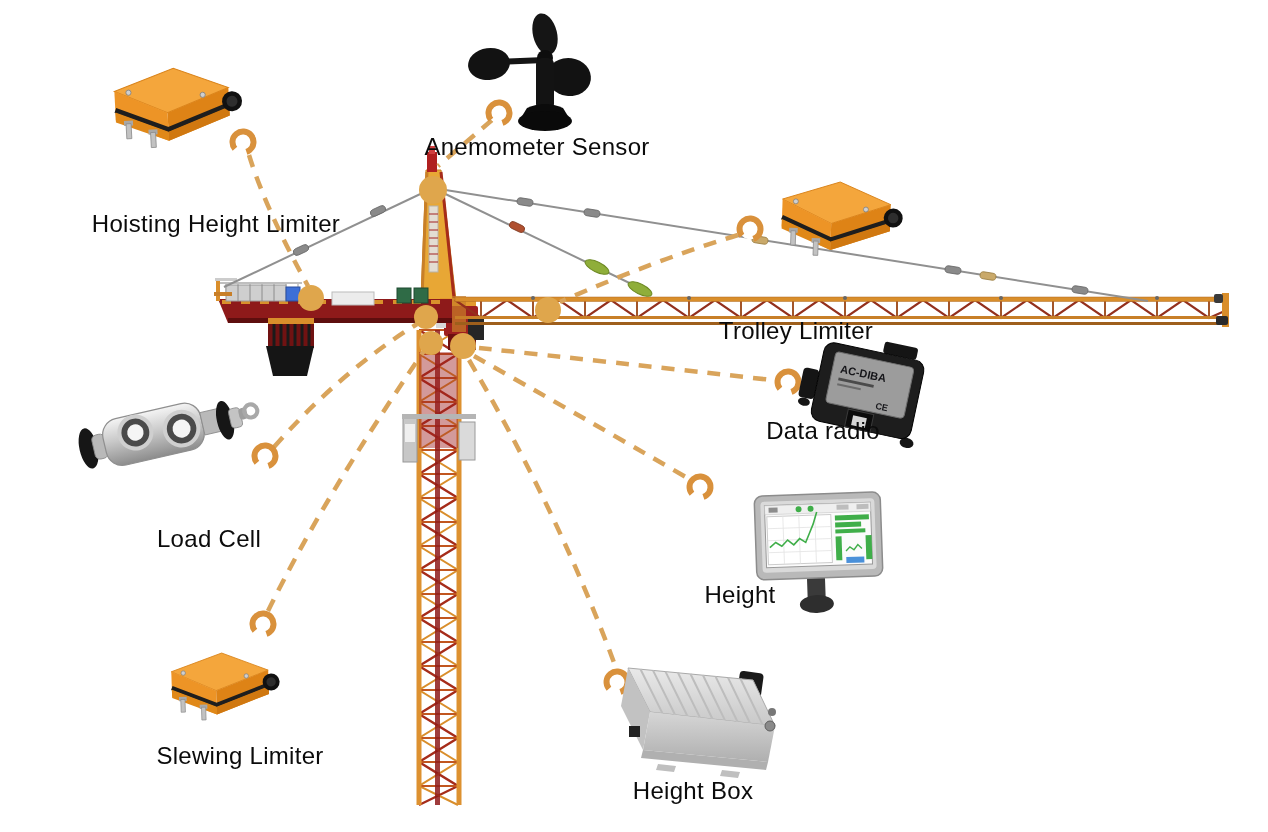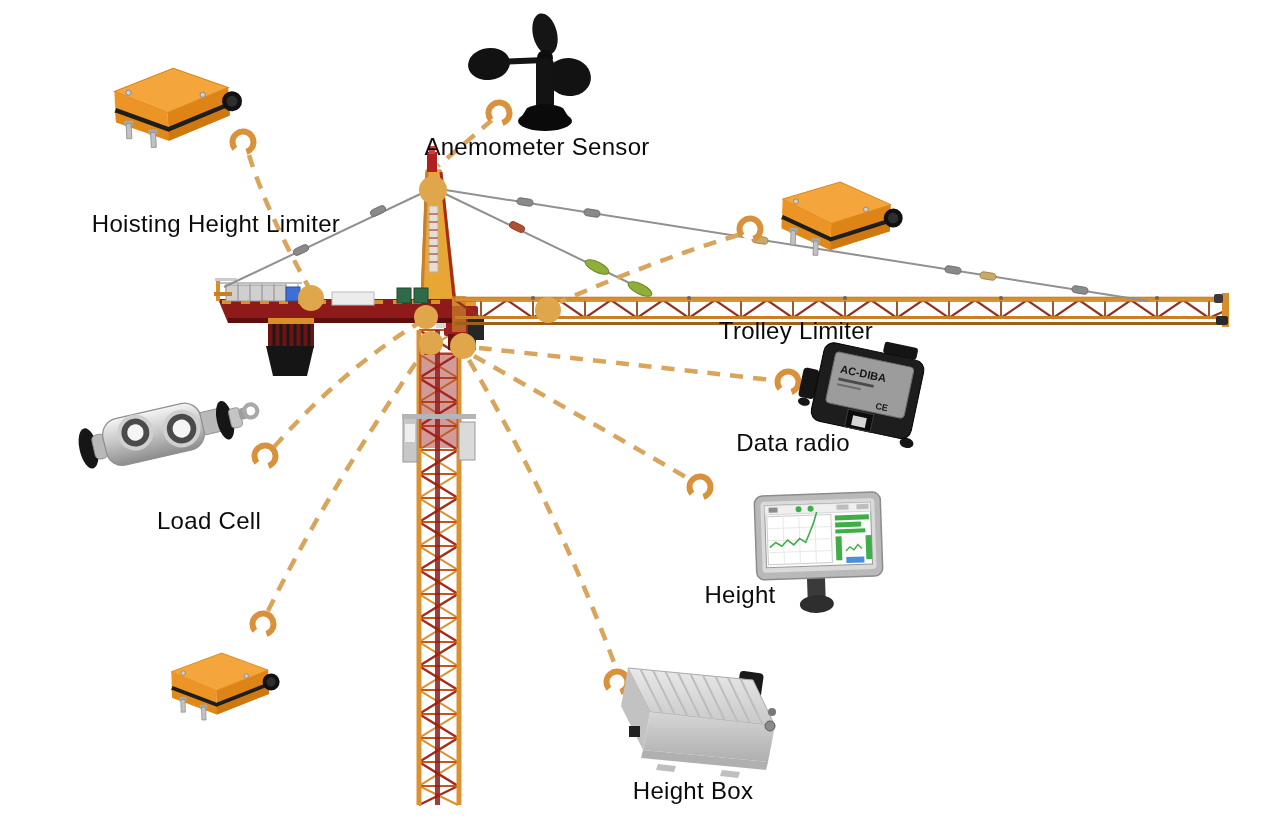--- a/index.html
+++ b/index.html
@@ -275,18 +275,19 @@
     <circle cx="770" cy="726" r="5" fill="#8A8A8A" stroke="#5E5E5E" stroke-width="1"></circle>
     <circle cx="772" cy="712" r="4" fill="#777777"></circle>
     <polygon points="658,764 676,766 674,772 656,770" fill="#BFBFBF"></polygon>
     <polygon points="722,770 740,772 738,778 720,776" fill="#BFBFBF"></polygon>
   </g>
 </svg>
 
   <div class="label" style="left:537px; top:134px;">Anemometer Sensor</div>
   <div class="label" style="left:216px; top:211px;">Hoisting Height Limiter</div>
   <div class="label" style="left:796px; top:282px;margin-top:36px;">Trolley Limiter</div>
-  <div class="label" style="left:793px; top:418px;margin-top:12px;">Data radio</div>
-  <div class="label" style="left:209px; top:508px;">Load Cell</div>
+  <div class="label" style="left:823px; top:418px;">Data radio</div>
+  <div class="label" style="left:209px; top:526px;">Load Cell</div>
   <div class="label" style="left:740px; top:582px;">Height</div>
+  <div class="label" style="left:240px; top:743px;">Slewing Limiter</div>
   <div class="label" style="left:693px; top:778px;">Height Box</div>
 
 </div>
 
 </body></html>

